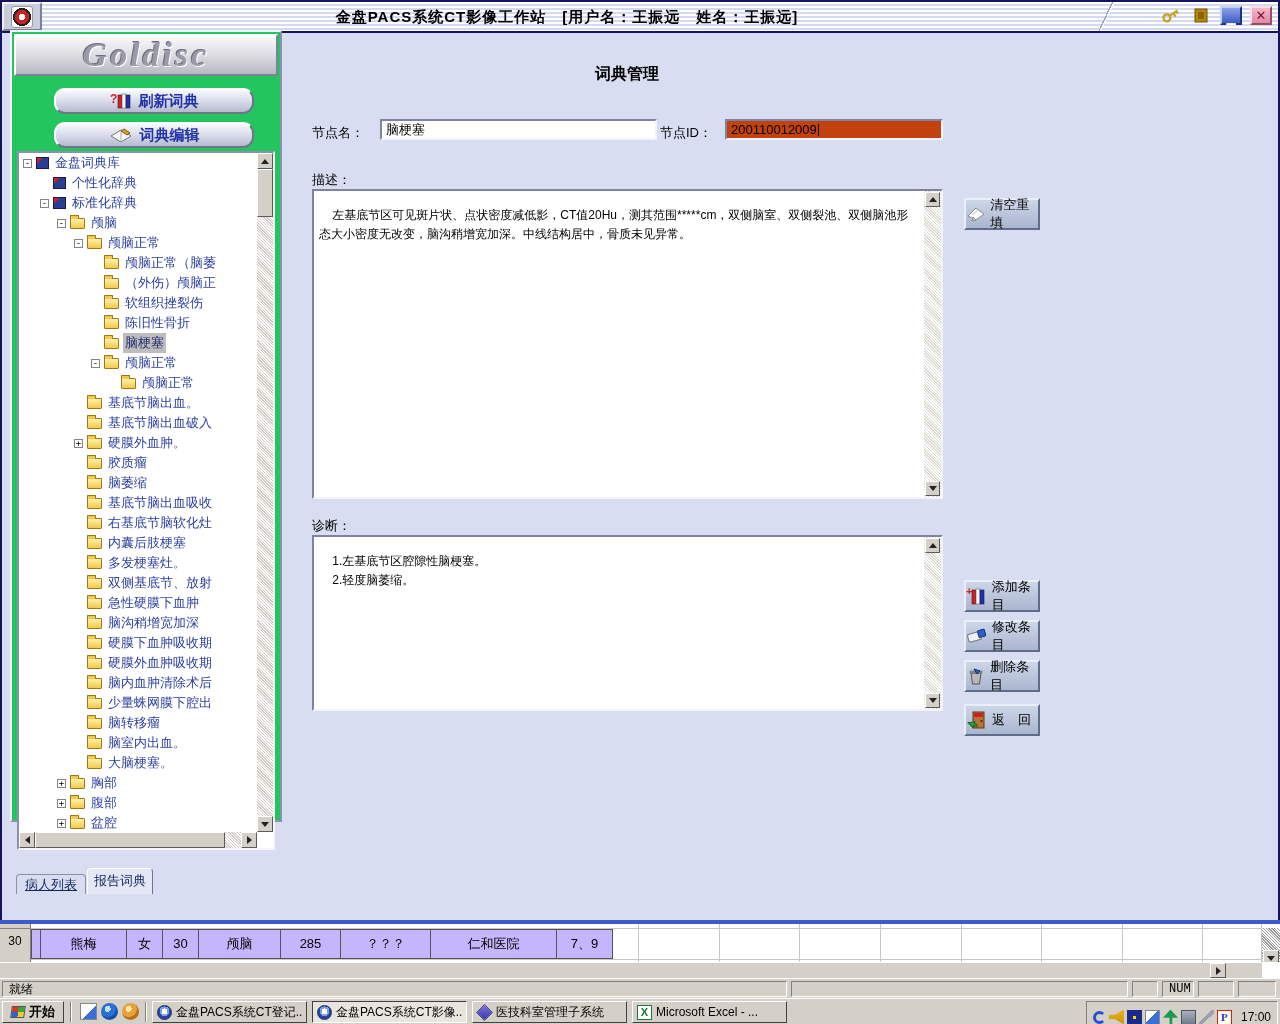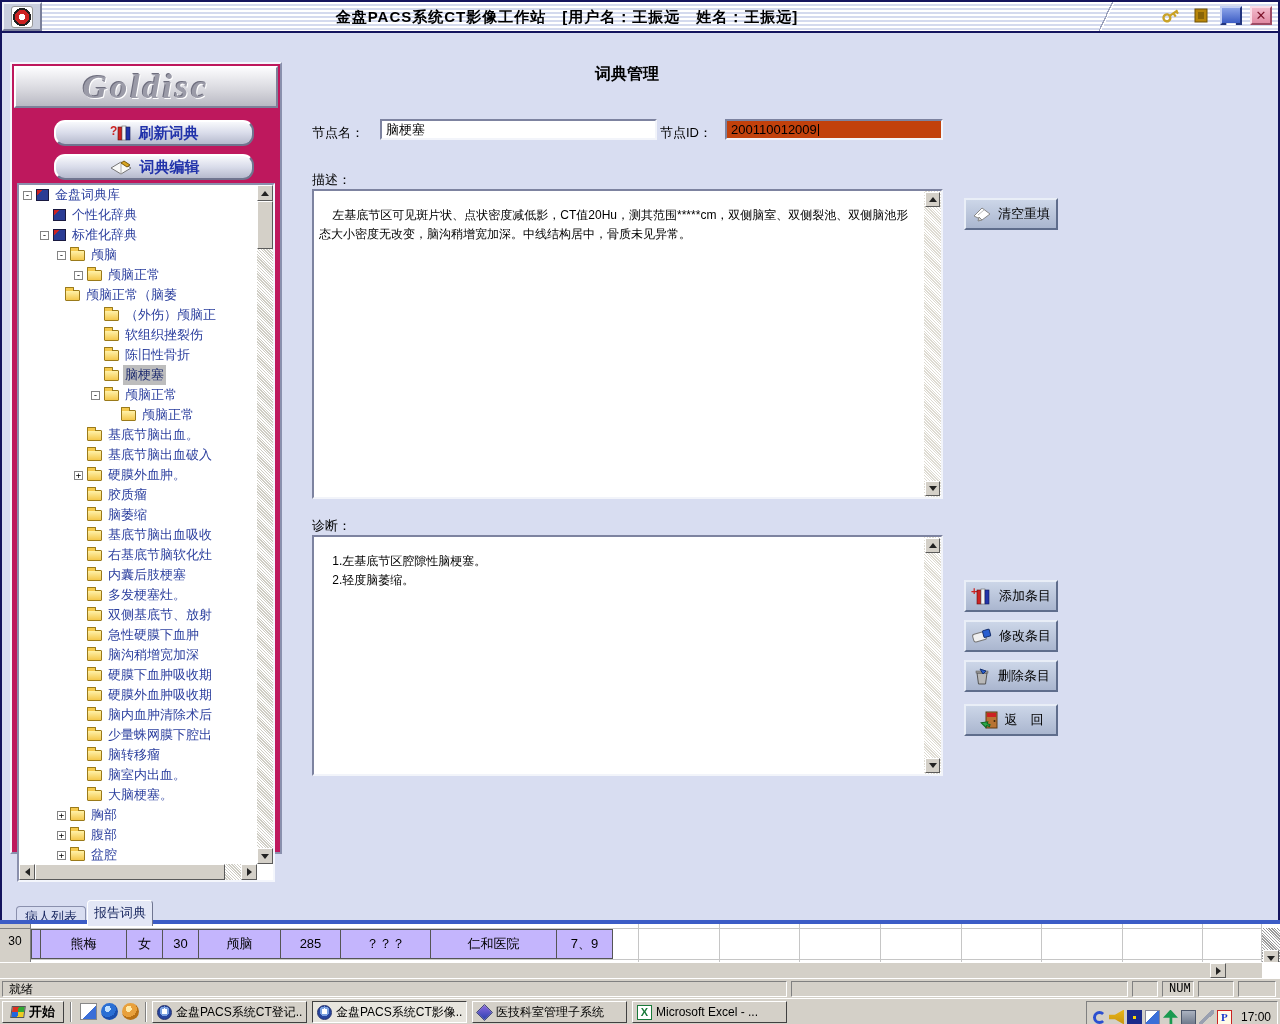--- a/index.html
+++ b/index.html
@@ -26,21 +26,21 @@
     background:linear-gradient(115deg,transparent 46%,#9aa0bb 46% 49%,#ffffff 49% 52%,transparent 52%);}
   .tb-controls{position:absolute;right:6px;top:4px;display:flex;gap:8px;align-items:center;}
   .tb-flat-icon{width:22px;height:19px;display:flex;align-items:center;justify-content:center;}
   .btn-min,.btn-close{width:22px;height:19px;border:2px solid;display:flex;align-items:flex-end;justify-content:center;
     font-size:12px;font-weight:bold;line-height:10px;}
   .btn-min{background:linear-gradient(#8aa2e8,#3c5cc4);border-color:#c4d0f4 #23357e #23357e #c4d0f4;color:#fff;}
   .btn-close{background:linear-gradient(#f2b9cb,#e08aa4);border-color:#fbdde8 #9e4a64 #9e4a64 #fbdde8;
     color:#7a1028;align-items:center;font-size:13px;}
 
   
-  .sidebar{position:absolute;left:8px;top:60px;width:272px;height:792px;background:#be185d;}
+  .sidebar{position:absolute;left:8px;top:28px;width:272px;height:792px;background:#22c55e;}
   .logo-box{position:absolute;left:2px;top:2px;width:264px;height:42px;
     background:linear-gradient(180deg,#fbfbfd 0%,#d9d9df 55%,#b9b9c3 100%);
     border:2px solid;border-color:#ffffff #7d8199 #7d8199 #ffffff;
     display:flex;align-items:center;justify-content:center;}
   .logo-text{font-family:"Liberation Serif","DejaVu Serif",serif;font-style:italic;font-weight:bold;
     font-size:34px;color:#9b9ba8;letter-spacing:3px;
     text-shadow:1px 1px 0 #ffffff,-1px -1px 0 #6e6e7e;}
   .side-btn{position:absolute;left:42px;width:200px;height:26px;border-radius:11px;
     background:linear-gradient(180deg,#f8f9fc 0%,#d9dcEA 50%,#b6bacd 100%);
     border:2px solid;border-color:#ffffff #70758f #70758f #ffffff;
@@ -95,24 +95,24 @@
   .tinput.gray{background:#c2410c;}
   .caret{display:inline-block;width:1px;height:12px;background:#000;vertical-align:-2px;margin-left:1px;}
   .textbox{position:absolute;background:#fff;border:2px solid;
     border-color:#7d83a0 #f2f4fa #f2f4fa #7d83a0;}
   .textbox .txt{position:absolute;left:0;top:0;right:17px;bottom:0;padding:15px 5px;
     font-size:12px;line-height:19px;color:#000;white-space:pre-wrap;overflow:hidden;}
   .tb-vsb{position:absolute;top:0;bottom:0;right:0;width:17px;
     background-image:repeating-linear-gradient(45deg,#ffffff 0 1px,#dedbd2 1px 2px);}
   .tb-vsb .sb-btn{width:15px;height:15px;left:1px;}
 
-  .act-btn{position:absolute;left:678px;width:94px;height:32px;
+  .act-btn{position:absolute;left:678px;width:76px;height:32px;
     background:linear-gradient(180deg,#ccd6e8,#aab6cf);
     border:2px solid;border-color:#e9eef7 #5f6d8c #5f6d8c #e9eef7;
-    display:flex;align-items:center;justify-content:center;gap:6px;
+    display:flex;align-items:center;gap:6px;
     font-size:13px;color:#000;cursor:pointer;}
 
   
   .excel{position:absolute;left:0;top:920px;width:1280px;height:58px;background:#fff;}
   .excel-topedge{position:absolute;left:0;top:0;width:100%;height:4px;background:#3b5cc6;}
   .excel-grid{position:absolute;left:0;top:4px;width:1280px;height:38px;background:#fff;overflow:hidden;}
   .rowhdr{position:absolute;left:0;top:0;width:31px;height:38px;background:#d4d0c8;
     border-right:1px solid #808080;font-size:12px;color:#000;text-align:center;line-height:34px;}
   .rowhdr-split{position:absolute;left:0;top:4px;width:31px;height:1px;background:#808080;}
   .grid-cols{position:absolute;left:31px;top:0;right:18px;height:38px;display:flex;}
@@ -245,21 +245,21 @@
           <div class="tree-row" style="padding-left: 38px;">
             <span class="exp">-</span>
             <span class="ic-folder"></span>
             <span class="tree-label">颅脑</span>
           </div>
           <div class="tree-row" style="padding-left: 55px;">
             <span class="exp">-</span>
             <span class="ic-folder"></span>
             <span class="tree-label">颅脑正常</span>
           </div>
-          <div class="tree-row" style="padding-left: 33px;">
+          <div class="tree-row" style="padding-left: 72px;">
             <span class="exp-spacer"></span>
             <span class="ic-folder"></span>
             <span class="tree-label">颅脑正常（脑萎</span>
           </div>
           <div class="tree-row" style="padding-left: 72px;">
             <span class="exp-spacer"></span>
             <span class="ic-folder"></span>
             <span class="tree-label">（外伤）颅脑正</span>
           </div>
           <div class="tree-row" style="padding-left: 72px;">
@@ -452,21 +452,21 @@
     <div class="act-btn" style="top:160px;">
       <svg width="20" height="16">
           <path d="M2 10 L10 2 L18 8 L10 14 Z" fill="#ffffff" stroke="#888"></path>
           <path d="M6 9 l6 -5" stroke="#bbb"></path>
           <path d="M10 14 l-4 1 1 -4 Z" fill="#d8d8d8" stroke="#888"></path>
         </svg>
       <span>清空重填</span>
     </div>
 
     <span class="flabel" style="left:26px;top:479px;">诊断：</span>
-    <div class="textbox" style="left:26px;top:497px;width:631px;height:241px;">
+    <div class="textbox" style="left:26px;top:497px;width:631px;height:176px;">
       <div class="txt">    1.左基底节区腔隙性脑梗塞。
     2.轻度脑萎缩。</div>
       <div class="tb-vsb">
         <span class="sb-btn" style="top:1px;">
             <span class="tri up"></span>
           </span>
         <span class="sb-btn" style="bottom:1px;">
             <span class="tri down"></span>
           </span>
       </div>

